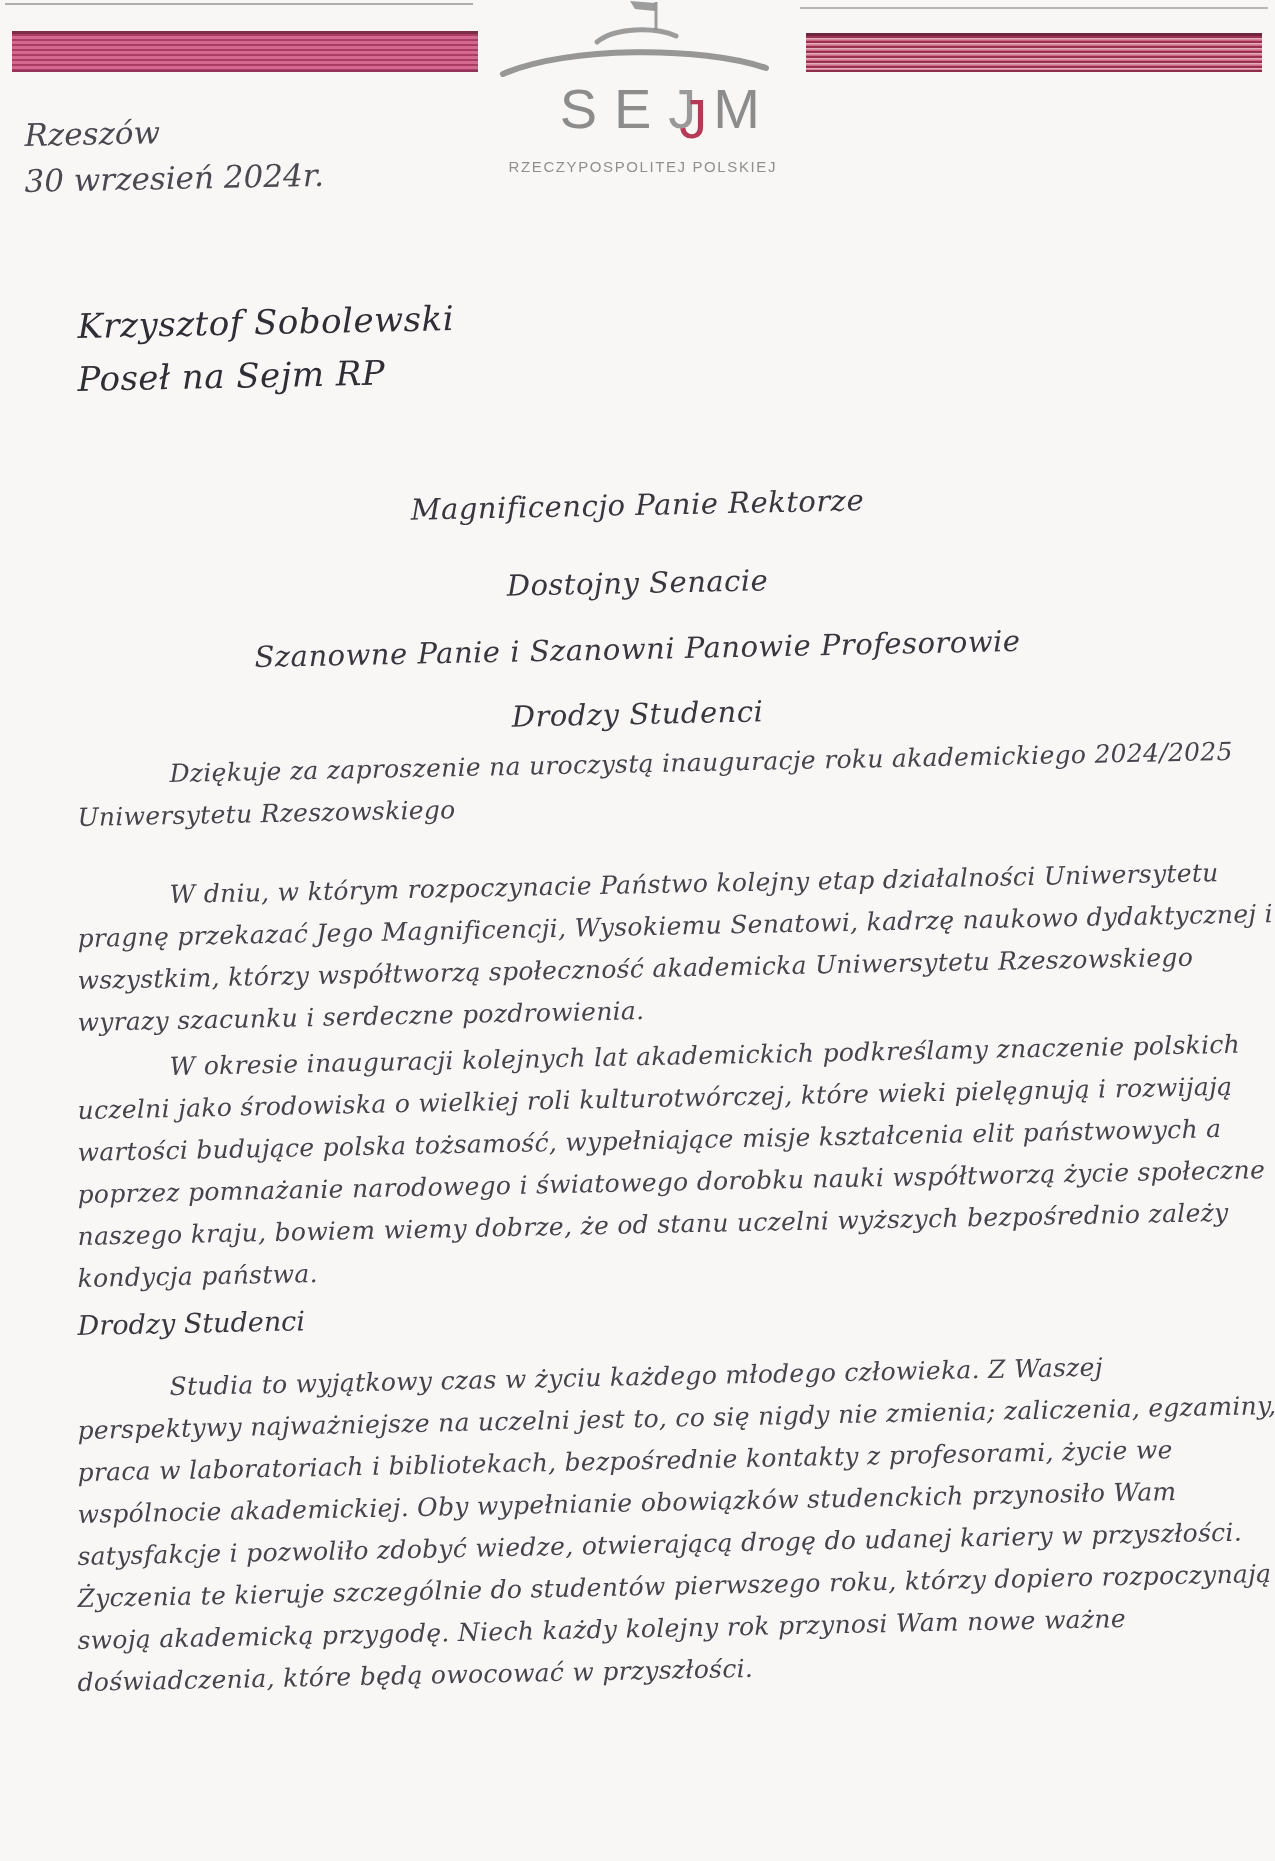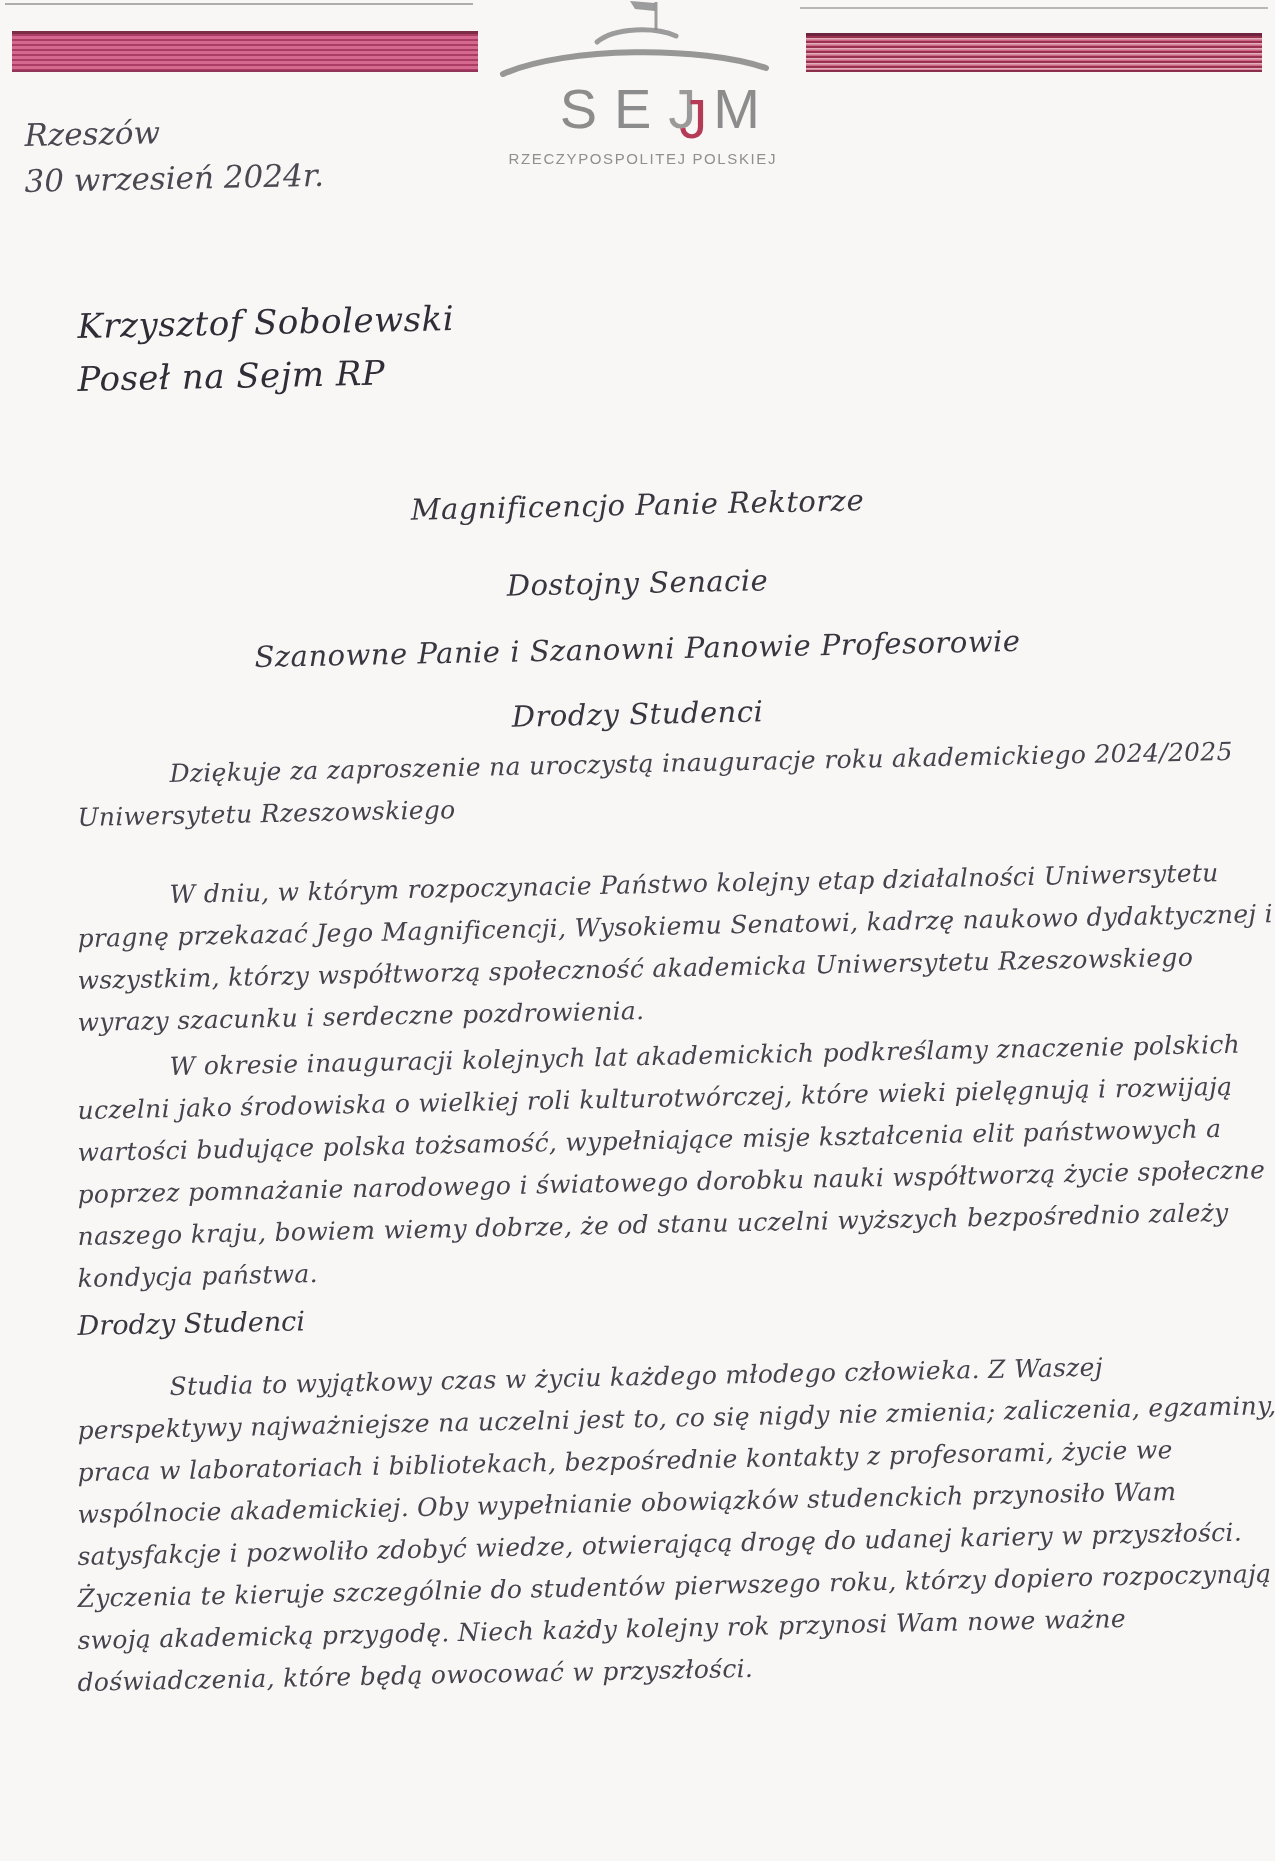--- a/index.html
+++ b/index.html
@@ -35,21 +35,21 @@
     font-family:"Liberation Sans", sans-serif;
     font-size:56px;line-height:58px;color:#8c8c8c;
     letter-spacing:17px;white-space:nowrap;font-weight:500;
   }
   .j-wrap{position:relative;display:inline-block;}
   .j-gray{color:#9a9a9a;}
   .j-red{position:absolute;left:11px;top:10px;color:#b43a55;}
   .logo-subtitle{
     font-family:"Liberation Sans", sans-serif;
     font-size:15px;letter-spacing:1.6px;color:#8f8f8f;
-    margin-top:12px;white-space:nowrap;
+    margin-top:20px;white-space:nowrap;
   }
 
   
   .line{
     white-space:nowrap;
     transform:rotate(-1.2deg);
     transform-origin:0 100%;
   }
 
   .dateblock{left:25px;top:112px;font-size:31px;line-height:46px;

